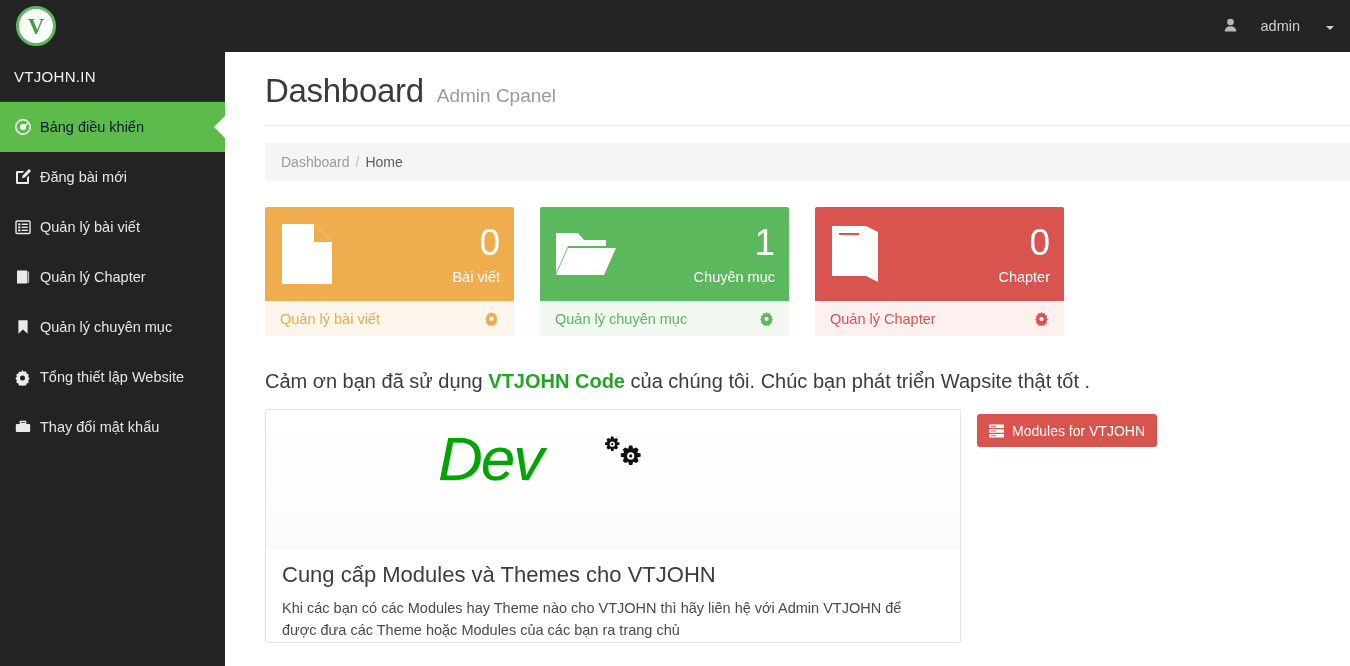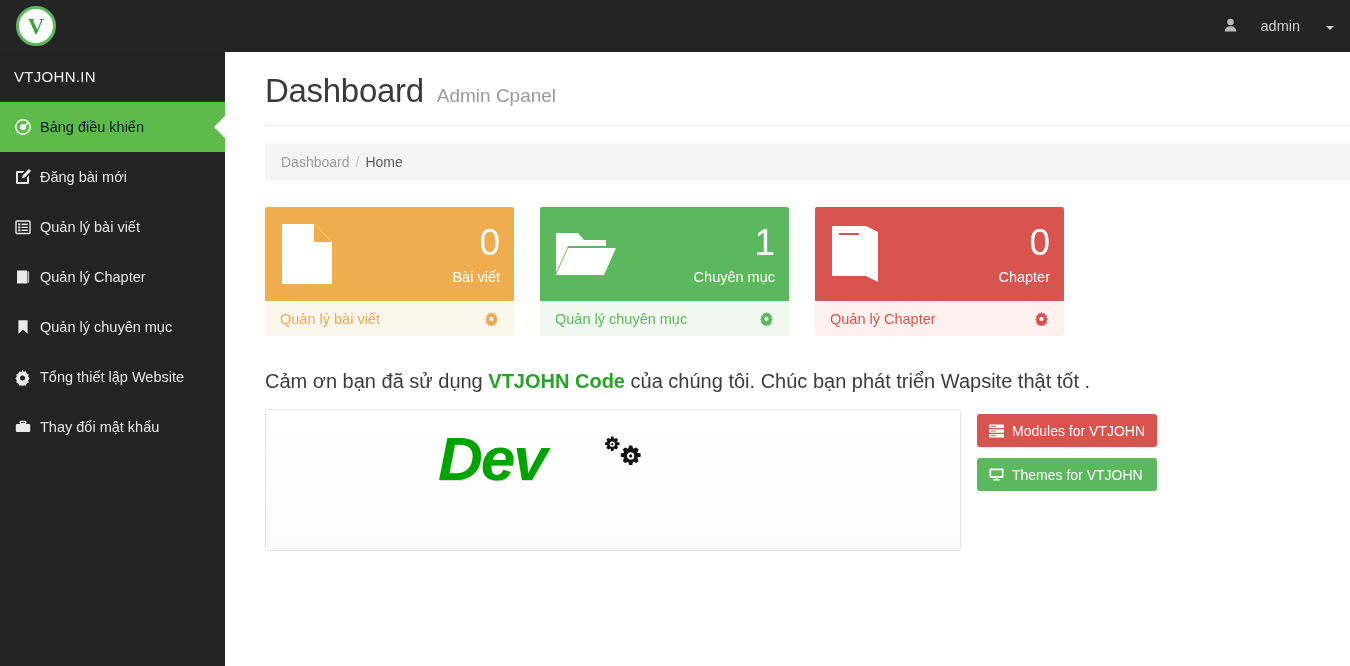--- a/index.html
+++ b/index.html
@@ -204,21 +204,21 @@
     background: linear-gradient(180deg,#ffffff 0%,#fbfbfb 100%);
     position: relative;
   }
   .brandmark {
     position: relative;
     width: 350px; height: 118px;
   }
   .bm-dev {
     position: absolute; left: 0; top: 2px;
     font-family: "Liberation Sans", sans-serif;
-    font-weight: bold; font-style: italic;
+    font-weight: normal; font-style: italic;
     font-size: 62px; color: #00a400;
     letter-spacing: -2px;
     text-shadow: 1px 1px 0 rgba(0,0,0,.12);
     text-align: center;
   }
   .bm-gears { position: absolute; left: 152px; top: 12px; }
   .bm-gears svg { display:block; }
   .bm-vtjohn {
     position: absolute; left: 34px; top: 54px;
     font-family: "Liberation Serif", serif;
@@ -467,44 +467,37 @@
                 <circle cx="22.3" cy="11.2" r="2.6" fill="#ffffff"></circle>
                 <circle cx="22.3" cy="11.2" r="1.1" fill="#111111"></circle>
                 <path d="M32.8 16.5l2.2-2.1 3.3 1.4.8-3.4h3.2l.8 3.4 3.3-1.4 2.2 2.1-1.4 3.3 3.4.8v3.2l-3.4.8 1.4 3.3-2.2 2.2-3.3-1.4-.8 3.4h-3.2l-.8-3.4-3.3 1.4-2.2-2.2 1.4-3.3-3.4-.8v-3.2l3.4-.8z"></path>
                 <circle cx="40.7" cy="22.9" r="3.6" fill="#ffffff"></circle>
                 <circle cx="40.7" cy="22.9" r="1.6" fill="#111111"></circle>
               </g>
             </svg>
           </span>
         </div>
       </div>
+      <div class="panel-inner">
+        <div class="panel-title">Cung cấp Modules và Themes cho VTJOHN</div>
+        <div class="panel-text">Khi các bạn có các Modules hay Theme nào cho VTJOHN thì hãy liên hệ với Admin VTJOHN để được đưa các Theme hoặc Modules của các bạn ra trang chủ</div>
+      </div>
     </div>
 
     <div class="side-btns">
       <button class="btn red">
         <span>
           <svg width="15" height="14" viewBox="0 0 15 14">
               <rect x="0" y="0.5" width="15" height="3.6" rx=".6" fill="#ffffff"></rect>
               <rect x="0" y="5.2" width="15" height="3.6" rx=".6" fill="#ffffff"></rect>
               <rect x="0" y="9.9" width="15" height="3.6" rx=".6" fill="#ffffff"></rect>
               <rect x="2" y="1.8" width="5" height="1" fill="#d9534f"></rect>
               <rect x="2" y="6.5" width="5" height="1" fill="#d9534f"></rect>
               <rect x="2" y="11.2" width="5" height="1" fill="#d9534f"></rect>
             </svg>
         </span>
         <span>Modules for VTJOHN</span>
       </button>
-      <button class="btn green">
-        <span>
-          <svg width="15" height="14" viewBox="0 0 15 14">
-              <rect x="0.5" y="0.6" width="14" height="9.2" rx="1" fill="#ffffff"></rect>
-              <rect x="2.2" y="2.3" width="10.6" height="5.8" fill="#5cb85c"></rect>
-              <rect x="4.2" y="11.2" width="6.6" height="1.3" fill="#ffffff"></rect>
-              <rect x="6.5" y="9.8" width="2" height="1.6" fill="#ffffff"></rect>
-            </svg>
-        </span>
-        <span>Themes for VTJOHN</span>
-      </button>
     </div>
 
   </div>
 
 </div>
 
 </body></html>

